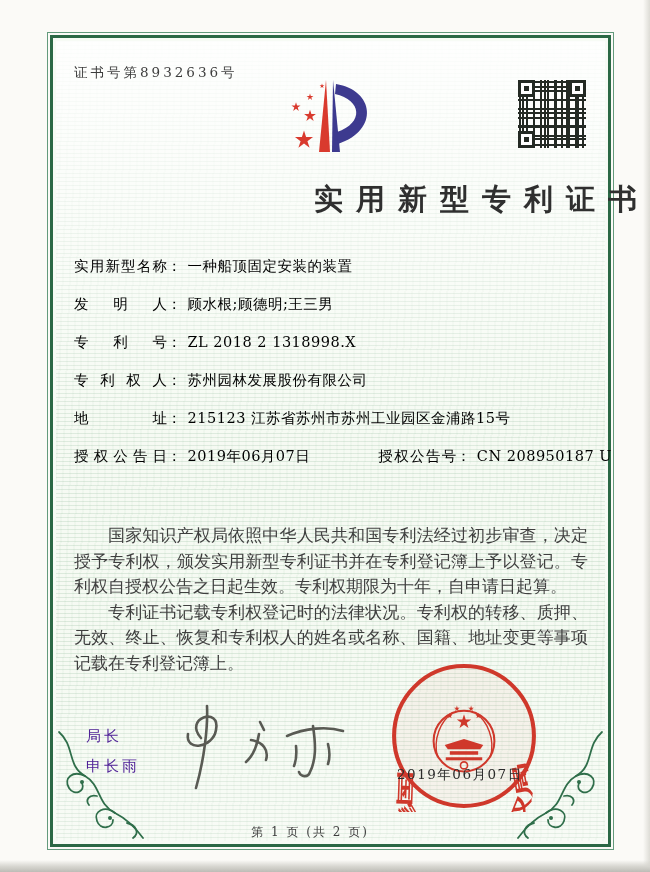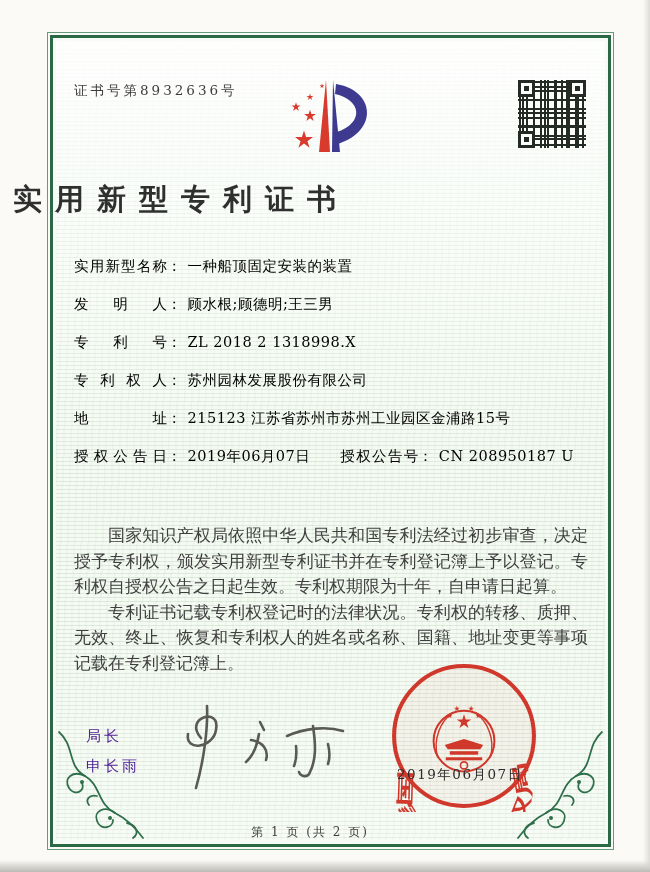--- a/index.html
+++ b/index.html
@@ -22,46 +22,46 @@
       repeating-linear-gradient(180deg, rgba(120,170,132,0.22) 0px, rgba(120,170,132,0.22) 1px, rgba(255,255,255,0) 1px, rgba(255,255,255,0) 4px),
       repeating-linear-gradient(92deg, rgba(140,185,150,0.07) 0px, rgba(140,185,150,0.07) 2px, rgba(255,255,255,0) 2px, rgba(255,255,255,0) 7px);
     background-color:#f5faf2; }
   .wash { position:absolute; inset:3px; pointer-events:none;
     background:linear-gradient(180deg, rgba(255,255,255,0.92) 0%, rgba(255,255,255,0.55) 22%, rgba(255,255,255,0.10) 48%, rgba(255,255,255,0.05) 75%, rgba(255,255,255,0.30) 100%); }
   .flourish { position:absolute; }
   .flourish.br { right:2px; bottom:2px; }
   .flourish.bl { left:2px; bottom:2px; transform:scaleX(-1); }
 
   
-  .cert-no { position:absolute; left:74px; top:82px; font-size:13.5px; letter-spacing:3px; color:#3c3c3c; }
+  .cert-no { position:absolute; left:74px; top:64px; font-size:13.5px; letter-spacing:3px; color:#3c3c3c; }
 
   .logo { position:absolute; left:266px; top:70px; width:122px; height:102px; }
 
   .qr { position:absolute; left:518px; top:80px; width:68px; height:68px; background-color:#fdfdfc;
     background-image:
       linear-gradient(90deg, #242a24 2px, transparent 2px),
       linear-gradient(#242a24 2px, transparent 2px),
       linear-gradient(90deg, transparent 3px, #242a24 3px 5px, transparent 5px),
       linear-gradient(transparent 5px, #242a24 5px 7px, transparent 7px);
     background-size:7px 7px, 9px 9px, 11px 11px, 13px 13px;
     background-position:1px 1px; }
   .finder { position:absolute; width:17px; height:17px; border:3px solid #242a24; background:#fff; }
   .finder::after { content:""; position:absolute; left:3px; top:3px; width:5px; height:5px; background:#242a24; }
   .finder.tl { left:0; top:0; } .finder.tr { right:0; top:0; } .finder.bl { left:0; bottom:0; }
 
-  .title { position:absolute; left:0; right:0; top:180px; text-align:left;
+  .title { position:absolute; left:0; right:0; top:180px; text-align:right;
     font-size:29px; font-weight:600; color:#2f2f2f; letter-spacing:13px; text-indent:13px; }
 
   .fields { position:absolute; left:74px; top:256px; width:516px; font-size:14.5px; color:#000000; }
   .fields .row { height:38px; line-height:20px; white-space:nowrap; }
   .flabel { display:inline-block; width:93px; text-align:justify; text-align-last:justify; vertical-align:top; }
   .fcolon { display:inline-block; vertical-align:top; margin-right:6px; }
   .fvalue { display:inline-block; vertical-align:top; letter-spacing:0.5px; }
   .grant-pair { display:inline-block; margin-left:30px; }
-  .grant-pair .flabel { width:78px; }
+  .grant-pair .flabel { width:78px;margin-left:38px; }
 
   .paras { position:absolute; left:74px; top:523px; width:514px; font-size:17px;
     line-height:25.5px; color:#3f3f3f; text-align:justify; }
   .paras p { text-indent:2em; margin:0; }
 
   .officials { position:absolute; left:86px; top:721px; font-size:15px; color:#4c1d95;
     letter-spacing:3px; line-height:30px; }
 
   .signature { position:absolute; left:163px; top:698px; }
 

